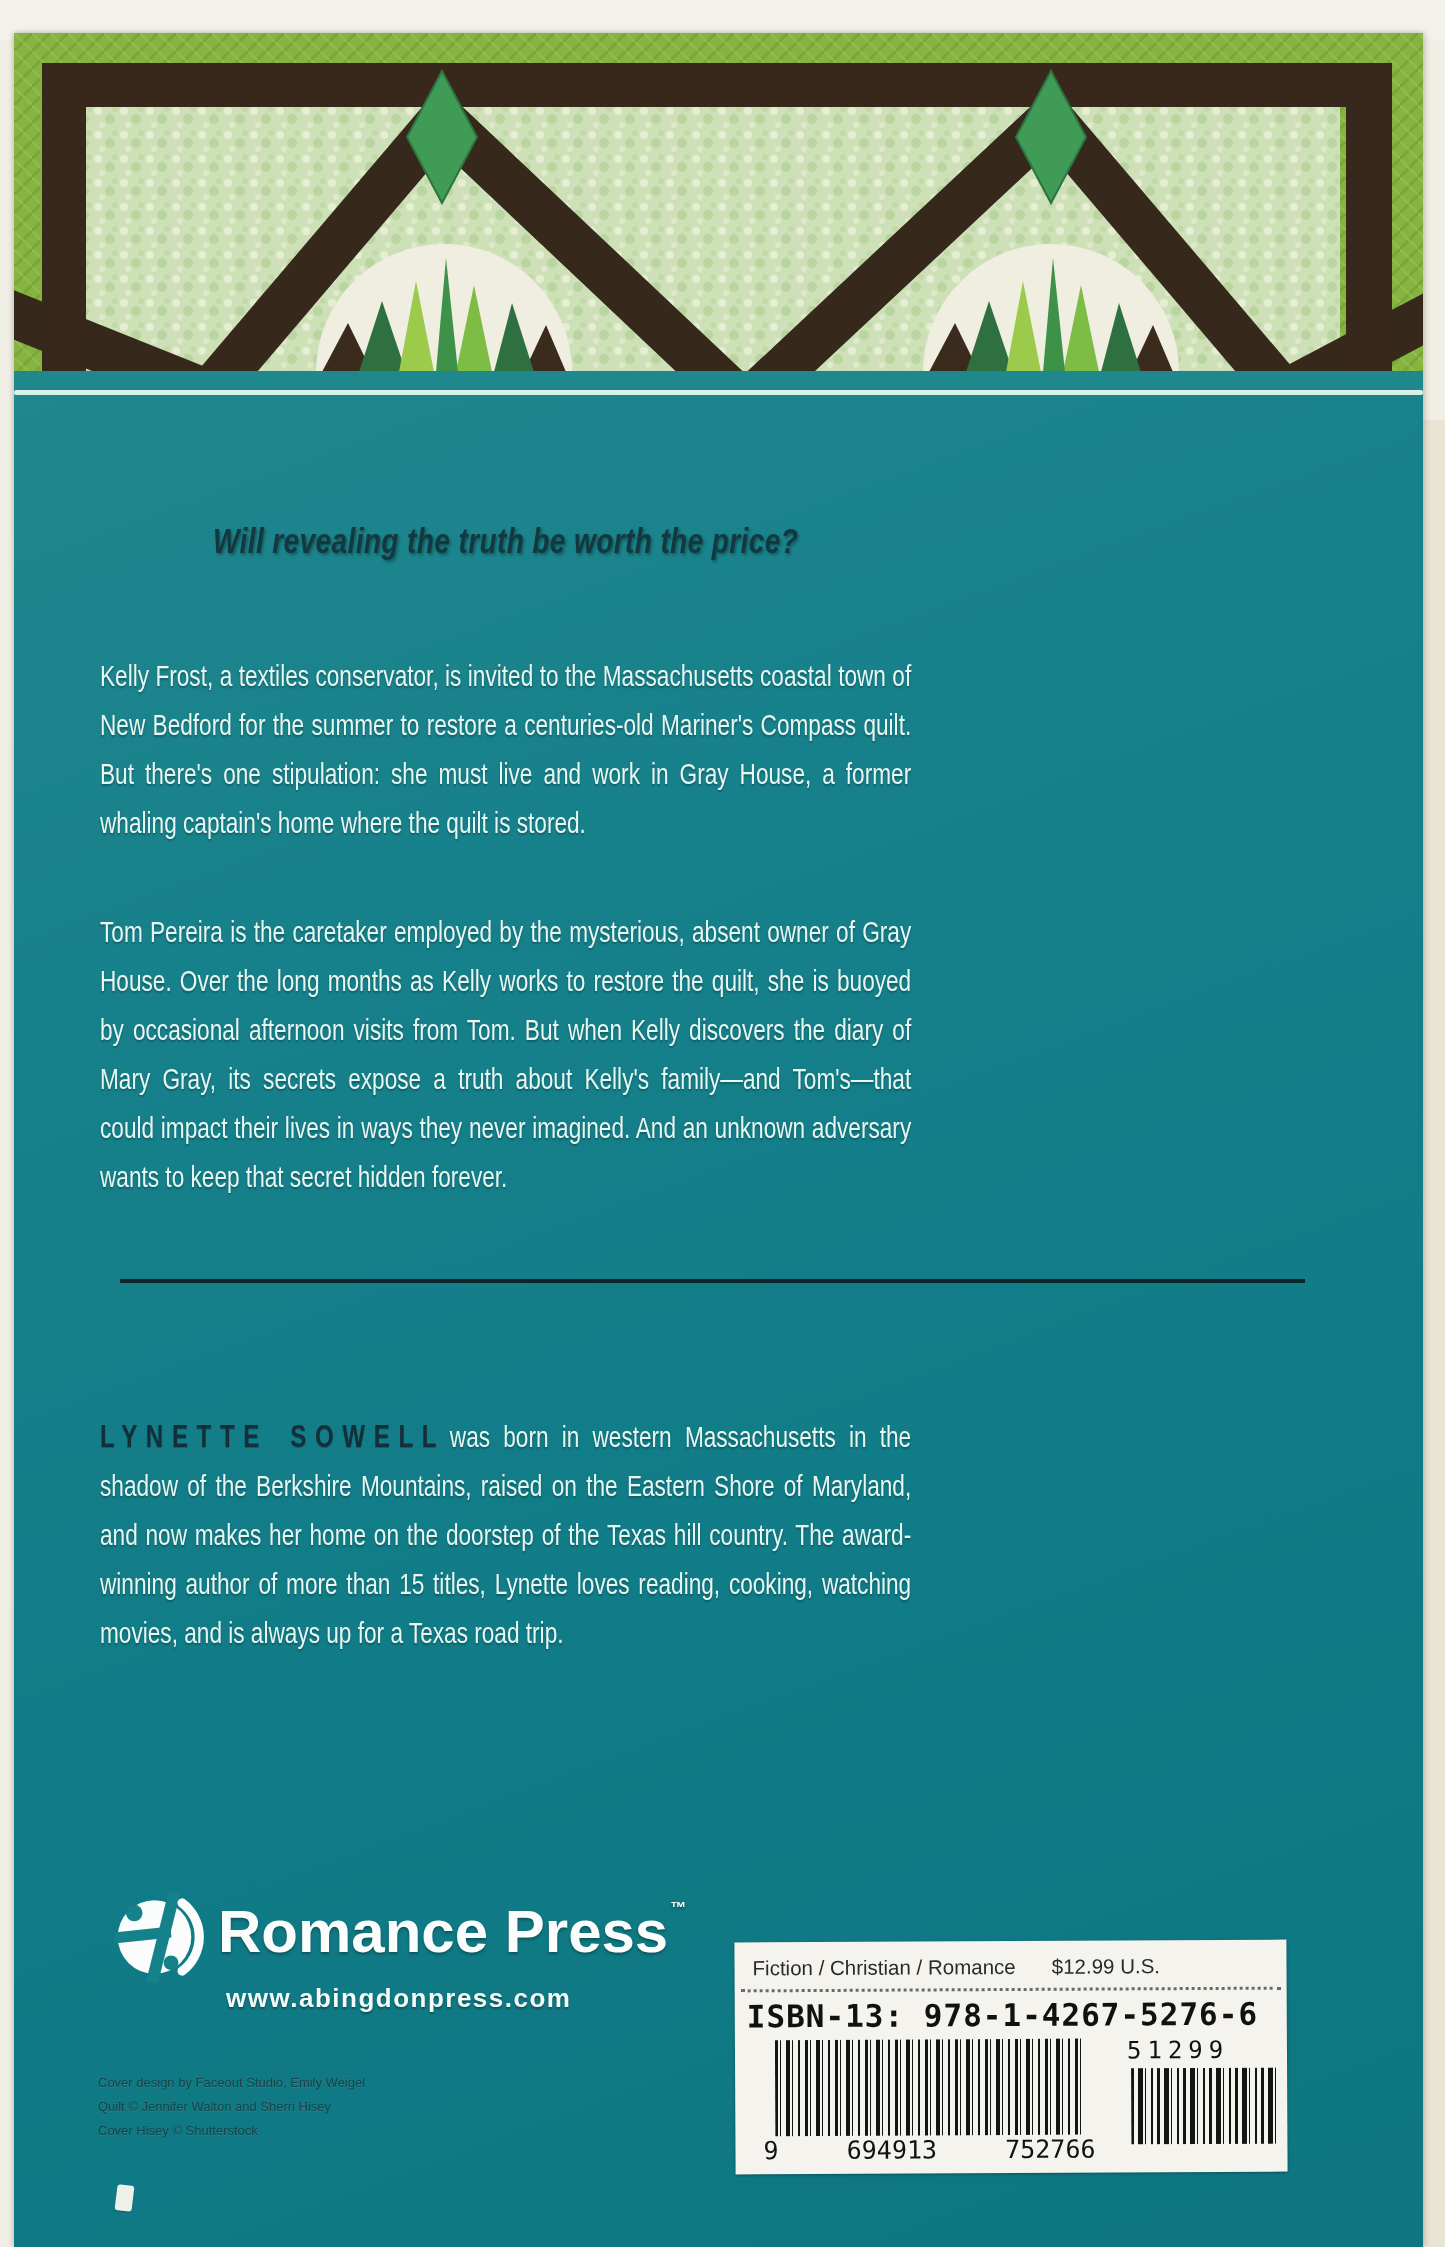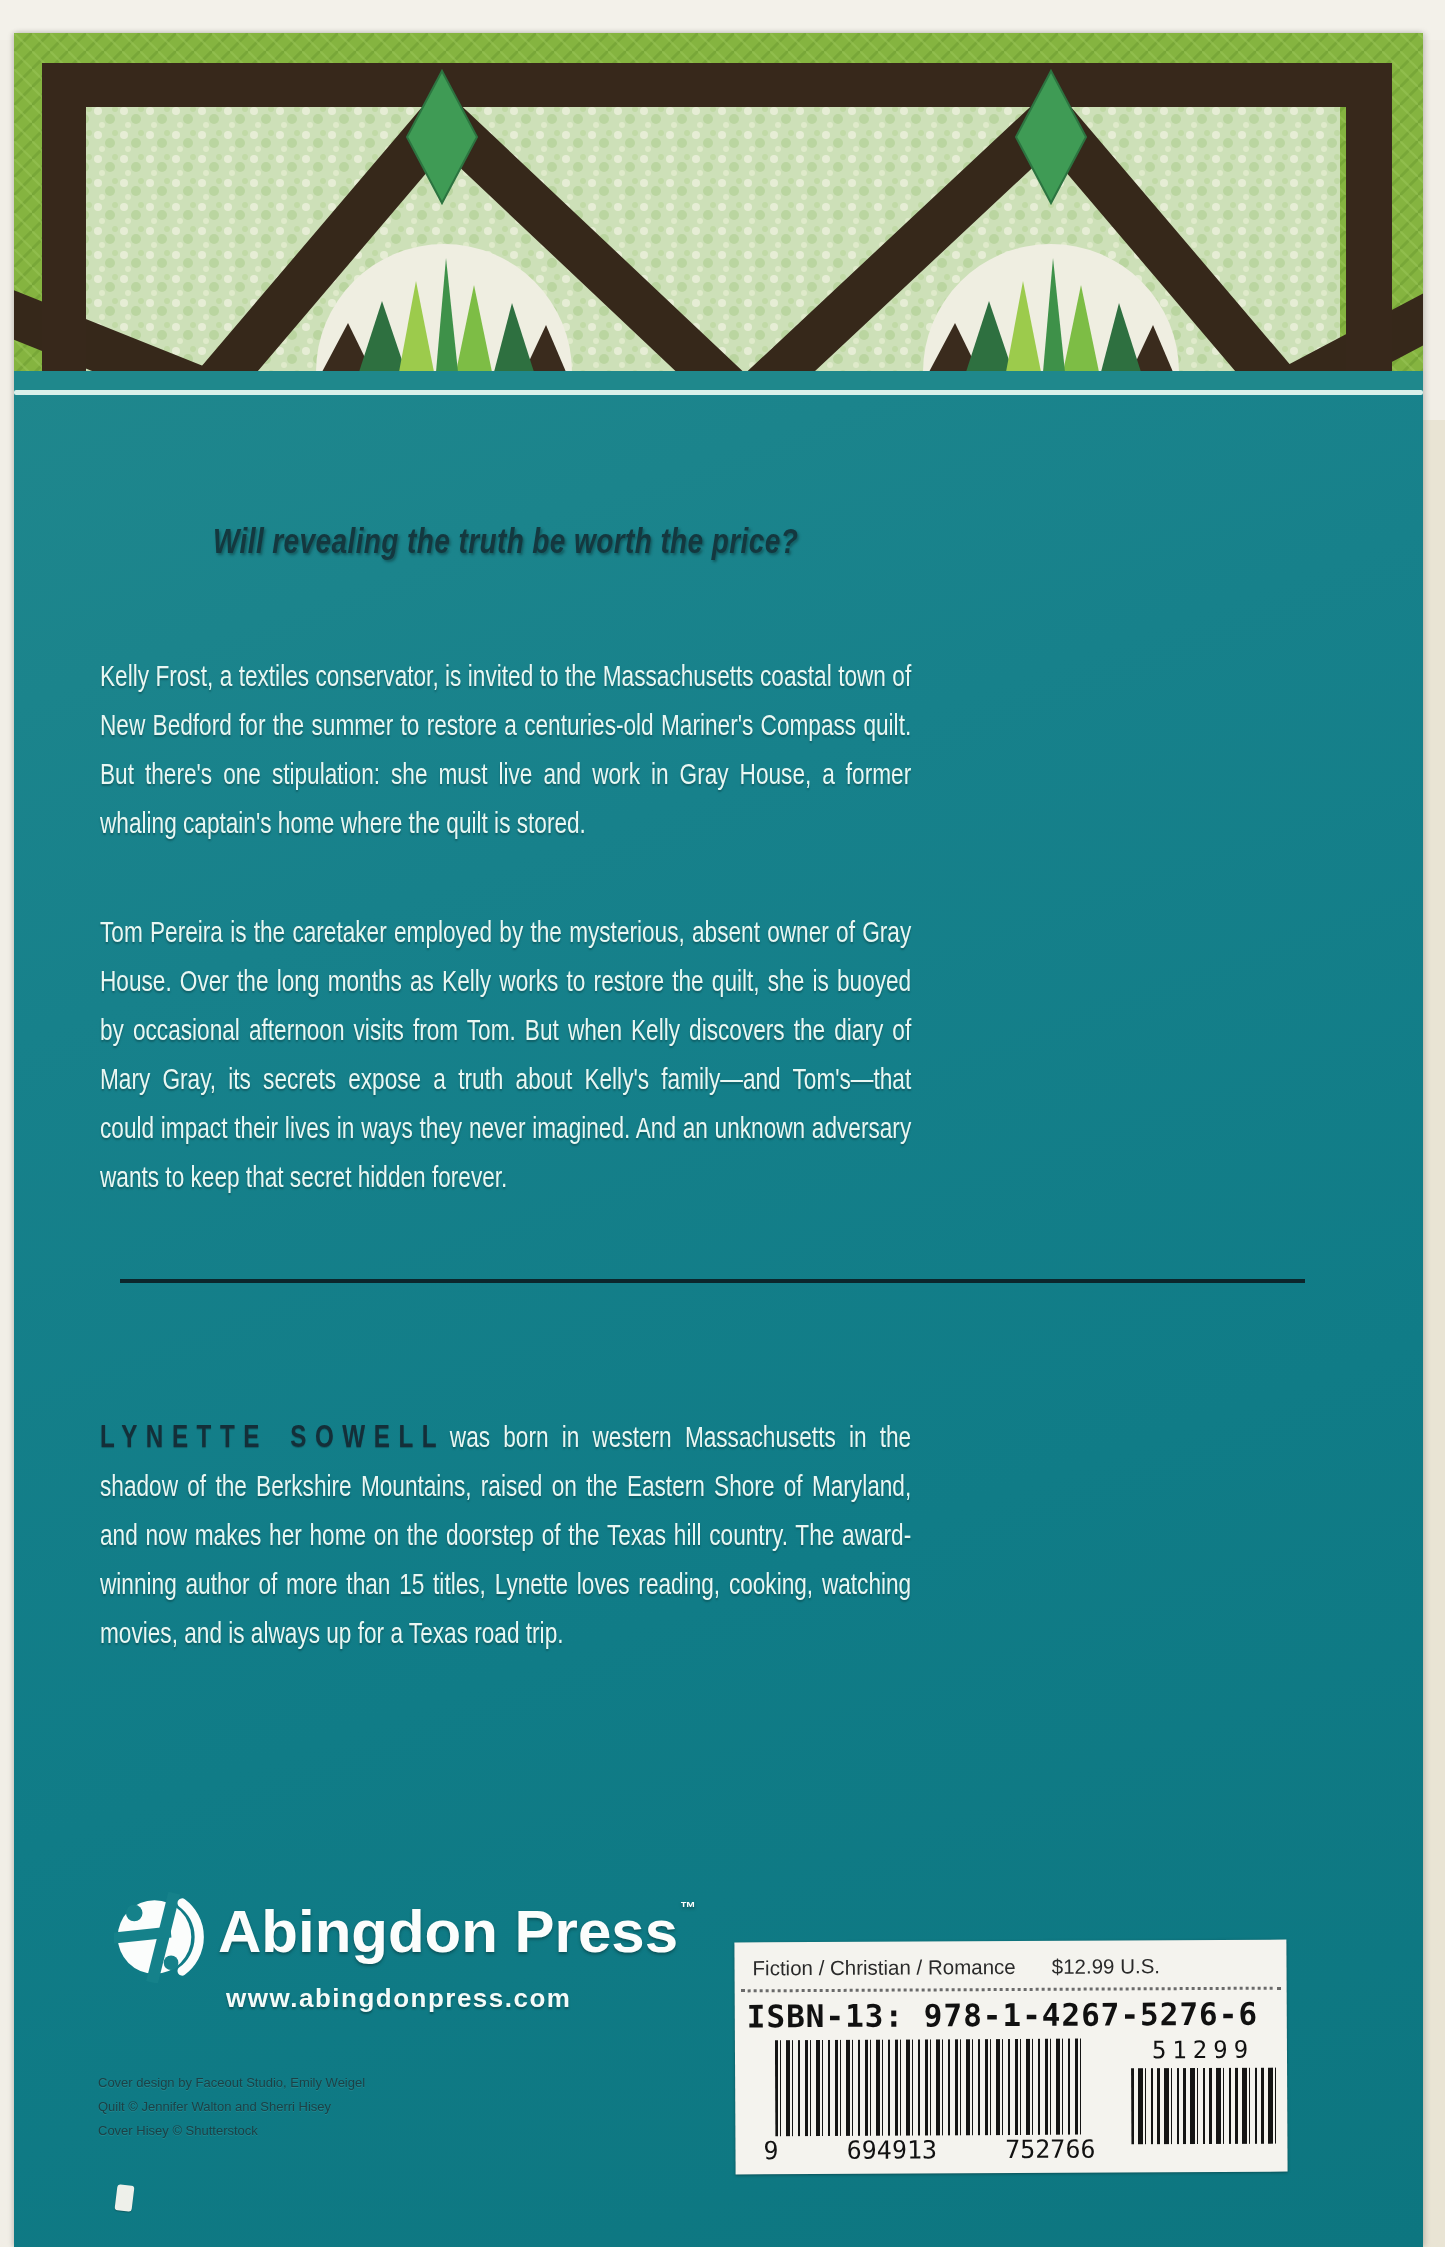--- a/index.html
+++ b/index.html
@@ -93,21 +93,21 @@
   .ean{position:absolute;left:40px;top:98px;width:308px;height:96px;
     background:repeating-linear-gradient(90deg,
       #141414 0 3px, #f4f3ee 3px 5px, #141414 5px 6px, #f4f3ee 6px 11px,
       #141414 11px 15px, #f4f3ee 15px 17px, #141414 17px 18px, #f4f3ee 18px 23px,
       #141414 23px 25px, #f4f3ee 25px 30px);
   }
   .ean-digits{
     position:absolute;left:28px;top:194px;width:332px;display:flex;justify-content:space-between;
     font-family:"DejaVu Sans Mono", monospace;font-size:25px;color:#111;
   }
-  .addon-digits{position:absolute;left:392px;top:96px;width:152px;text-align:center;
+  .addon-digits{position:absolute;left:392px;top:96px;width:152px;text-align:left;
     font-family:"DejaVu Sans Mono", monospace;font-size:24px;letter-spacing:6px;color:#111;}
   .addon-bars{position:absolute;left:396px;top:128px;width:148px;height:76px;
     background:repeating-linear-gradient(90deg,
       #141414 0 3px, #f4f3ee 3px 7px, #141414 7px 12px, #f4f3ee 12px 14px,
       #141414 14px 15px, #f4f3ee 15px 20px, #141414 20px 22px, #f4f3ee 22px 26px);
   }
 </style>
 </head>
 <body>
 
@@ -184,21 +184,21 @@
 
     <div class="logo-row">
       <svg class="logo-icon" viewBox="0 0 100 100" aria-hidden="true">
         <circle cx="44" cy="50" r="40" fill="#fbfdfc"></circle>
         <rect x="47" y="0" width="13" height="100" fill="#15818a" transform="rotate(14 50 50)"></rect>
         <rect x="-2" y="42" width="64" height="12" fill="#15818a" transform="rotate(-6 30 48)"></rect>
         <circle cx="22" cy="24" r="9" fill="#15818a"></circle>
         <circle cx="62" cy="78" r="8" fill="#15818a"></circle>
         <path d="M74 13 A46 46 0 0 1 74 87" fill="none" stroke="#fbfdfc" stroke-width="10" stroke-linecap="round"></path>
       </svg>
-      <div class="logo-text"><span>Abingdon Press</span><span class="logo-tm">™</span></div>
+      <div class="logo-text"><span>Romance Press</span><span class="logo-tm">™</span></div>
     </div>
     <div class="site-url">www.abingdonpress.com</div>
 
     <div class="credits">
       <div>Cover design by Faceout Studio, Emily Weigel</div>
       <div>Quilt © Jennifer Walton and Sherri Hisey</div>
       <div>Cover Hisey © Shutterstock</div>
     </div>
     <div class="sticker"></div>
 

